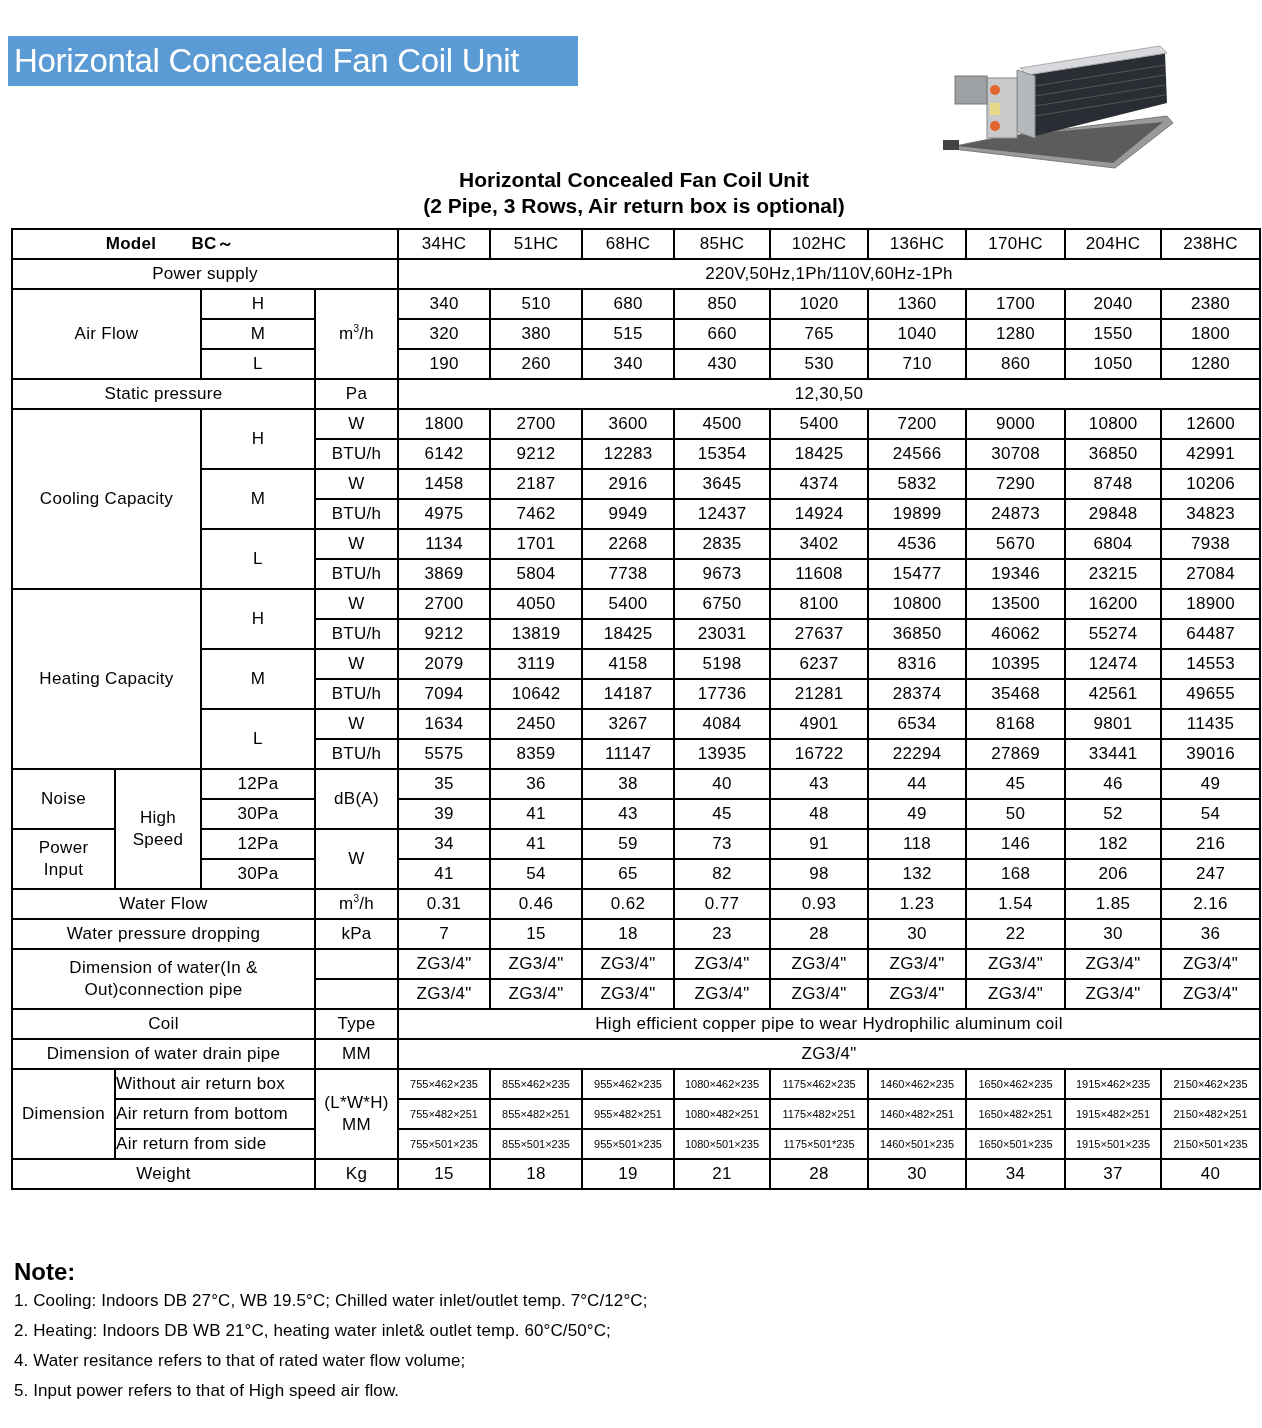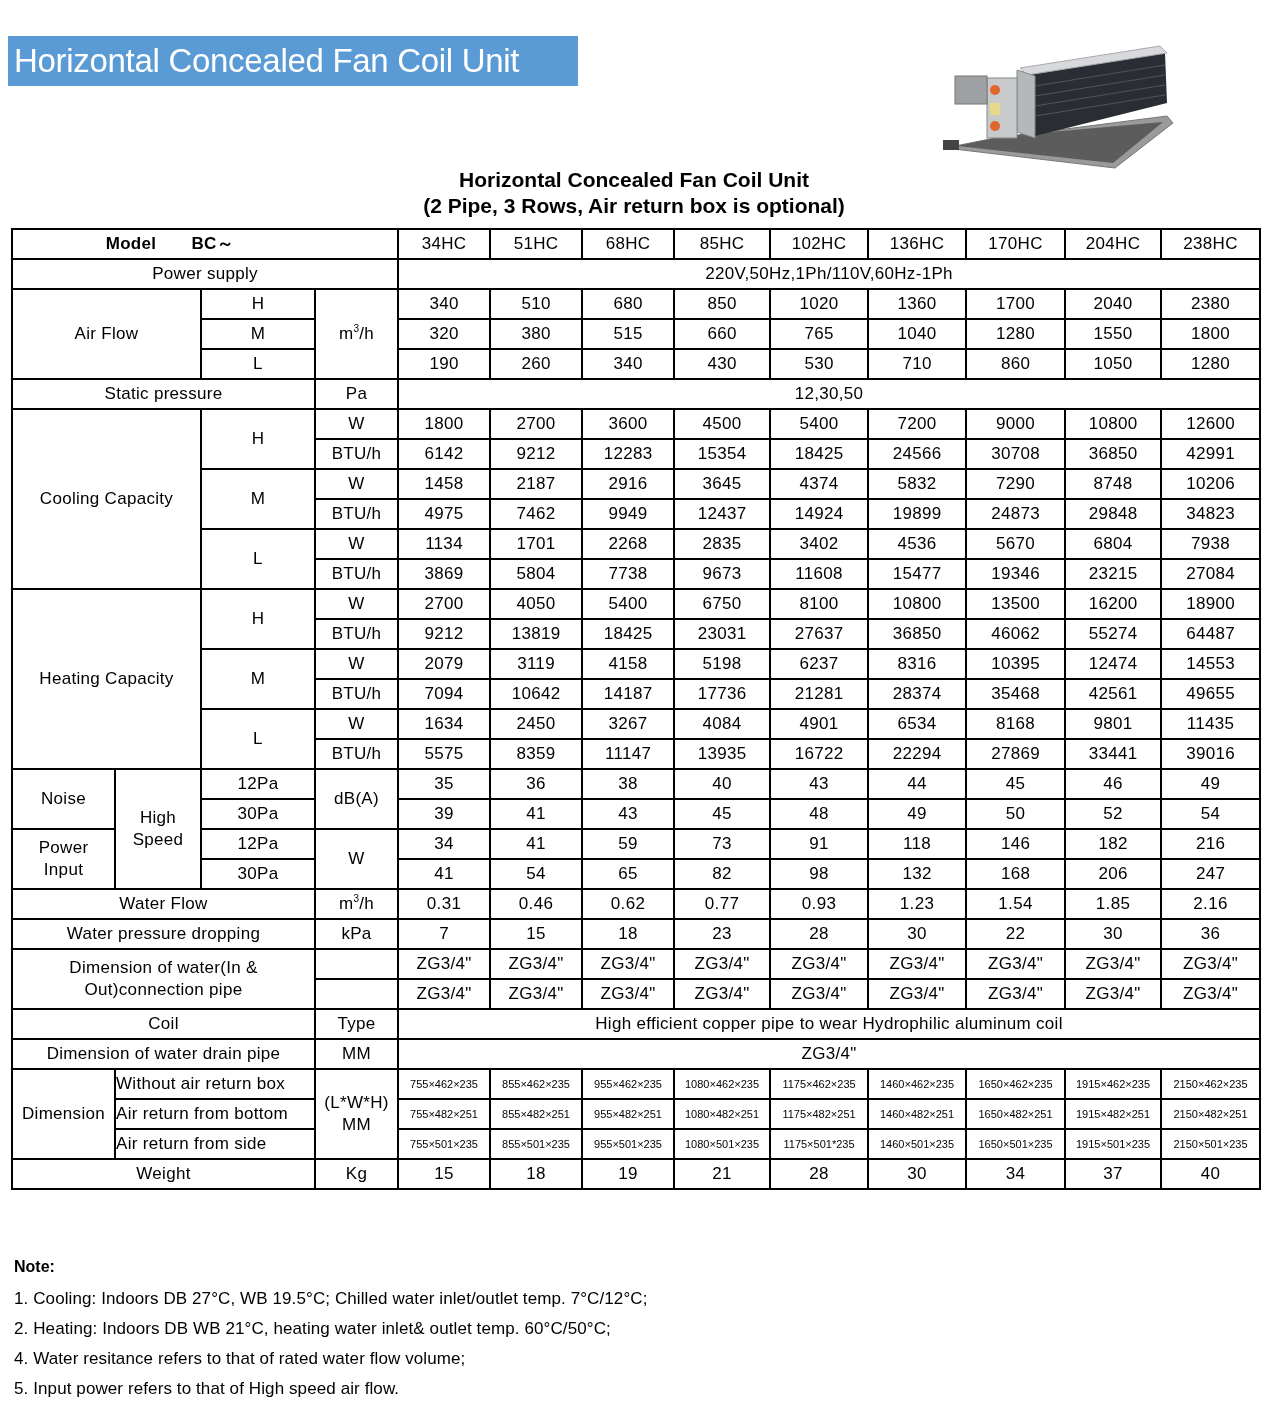--- a/index.html
+++ b/index.html
@@ -16,21 +16,21 @@
                table-layout:fixed; width:1224px; }
   table.spec td { border:2px solid #000; text-align:center; vertical-align:middle;
                   font-size:17px; padding:0; height:28px; line-height:18px;
                   letter-spacing:0.3px; white-space:nowrap; }
   table.spec td.wrap { white-space:normal; line-height:22px;margin-top:33px; }
   table.spec td.dim { font-size:11px; letter-spacing:0; }
   table.spec td.lbl-left { text-align:left; }
   .bold { font-weight:bold; }
   sup { font-size:10px; line-height:0; }
   .notes { position:absolute; left:14px; top:1258px; font-size:17px; }
-  .notes .head { font-weight:bold; font-size:16px; margin-bottom:8px; }
+  .notes .head { font-weight:bold; font-size:24px; }
   .notes .line { height:30px; line-height:30px; letter-spacing:0.1px; }
 </style>
 </head>
 <body>
 
 <div class="banner"><span>Horizontal Concealed Fan Coil Unit</span></div>
 
 <div class="product-img">
   <svg width="245" height="145" viewBox="0 0 245 145">
     <path d="M10 120 L180 140 L238 95 L232 88 L60 110 Z" fill="#9a9a9a" stroke="#777"></path>

